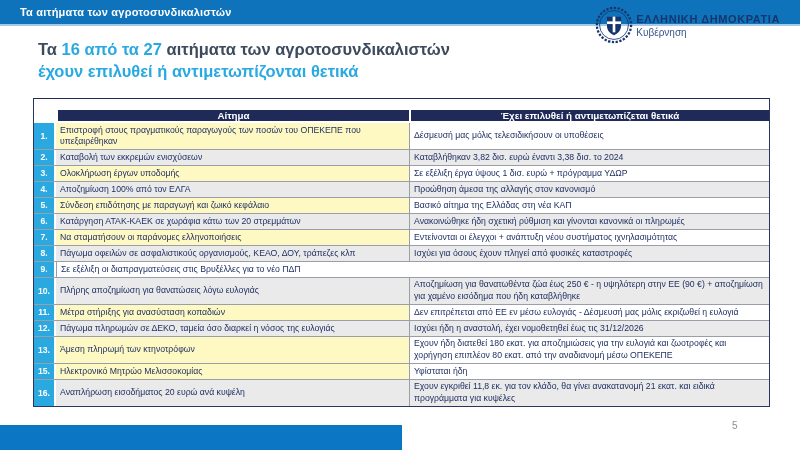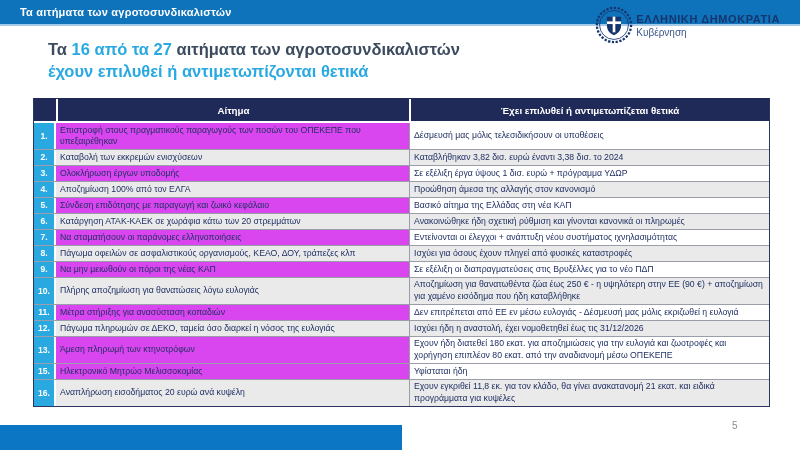--- a/index.html
+++ b/index.html
@@ -18,51 +18,51 @@
   }
   
   .gov{
     position:absolute;top:6px;right:20px;display:flex;align-items:center;gap:3px;
   }
   .gov-emblem{width:38px;height:38px;flex:0 0 auto;}
   .gov-name{font-size:11px;font-weight:bold;color:#16356d;letter-spacing:.6px;}
   .gov-sub{font-size:10px;color:#3a5687;margin-top:2px;}
   
   .title{
-    position:absolute;top:38px;left:48px;right:30px;
+    position:absolute;top:38px;left:38px;right:30px;
     font-size:16.5px;font-weight:bold;line-height:1.35;color:#3c4a5e;
   }
   .title .hl{color:#29a9e1;}
   .title-line2{color:#29a9e1;}
   
   .dtable{
     position:absolute;top:98px;left:33px;width:735px;
     border-left:1px solid #2a3560;border-right:1px solid #2a3560;
   }
-  .thead{display:flex;height:22px;border-top:1px solid #1f2a58;}
+  .thead{display:flex;height:22px;border-top:1px solid #1f2a58;align-items:flex-end;}
   .th{
     background:#1f2a58;color:#ffffff;font-weight:bold;font-size:9.8px;
     display:flex;align-items:center;justify-content:center;text-align:center;
   }
   .th-num{width:22px;flex:0 0 auto;}
   .vgap{width:2px;background:#ffffff;flex:0 0 auto;}
   .th-item{width:351px;flex:0 0 auto;}
   .th-status{flex:1;}
   .tbody{border-top:2px solid #ffffff;border-bottom:1.5px solid #2a3560;}
   .trow{display:flex;align-items:stretch;border-top:1px solid #999ea8;min-height:15px;}
   .trow:first-child{border-top:none;}
   .tnum{
     width:22px;flex:0 0 auto;background:#2aa9e1;color:#ffffff;font-weight:bold;
     font-size:8.6px;display:flex;align-items:center;justify-content:center;
     border-right:2px solid #ffffff;box-sizing:border-box;
   }
   .titem{
     width:353px;flex:0 0 auto;box-sizing:border-box;
     padding:1.5px 4px;font-size:8.7px;color:#203063;line-height:1.32;
-    display:flex;align-items:center;background:#d946ef;
+    display:flex;align-items:center;background:#fef9c3;
   }
   .tstatus{
     flex:1;box-sizing:border-box;border-left:1px solid #999ea8;
     padding:1.5px 4px;font-size:8.7px;color:#203063;line-height:1.32;
     display:flex;align-items:center;background:#ffffff;
   }
   .trow.alt .titem,.trow.alt .tstatus{background:#eaeaea;}
   
   .bottom-bar{
     position:absolute;left:0;bottom:0;width:402px;height:25px;background:#0b76c3;
@@ -149,21 +149,20 @@
   </div>
 
   <div class="trow alt">
     <div class="tnum">8.</div>
     <div class="titem">Πάγωμα οφειλών σε ασφαλιστικούς οργανισμούς, ΚΕΑΟ, ΔΟΥ, τράπεζες κλπ</div>
     <div class="tstatus">Ισχύει για όσους έχουν πληγεί από φυσικές καταστροφές</div>
   </div>
 
   <div class="trow">
     <div class="tnum">9.</div>
-    <div class="titem">Να μην μειωθούν οι πόροι της νέας ΚΑΠ</div>
     <div class="tstatus">Σε εξέλιξη οι διαπραγματεύσεις στις Βρυξέλλες για το νέο ΠΔΠ</div>
   </div>
 
   <div class="trow alt">
     <div class="tnum">10.</div>
     <div class="titem">Πλήρης αποζημίωση για θανατώσεις λόγω ευλογιάς</div>
     <div class="tstatus">Αποζημίωση για θανατωθέντα ζώα έως 250 € - η υψηλότερη στην ΕΕ (90 €) + αποζημίωση για χαμένο εισόδημα που ήδη καταβλήθηκε</div>
   </div>
 
   <div class="trow">

